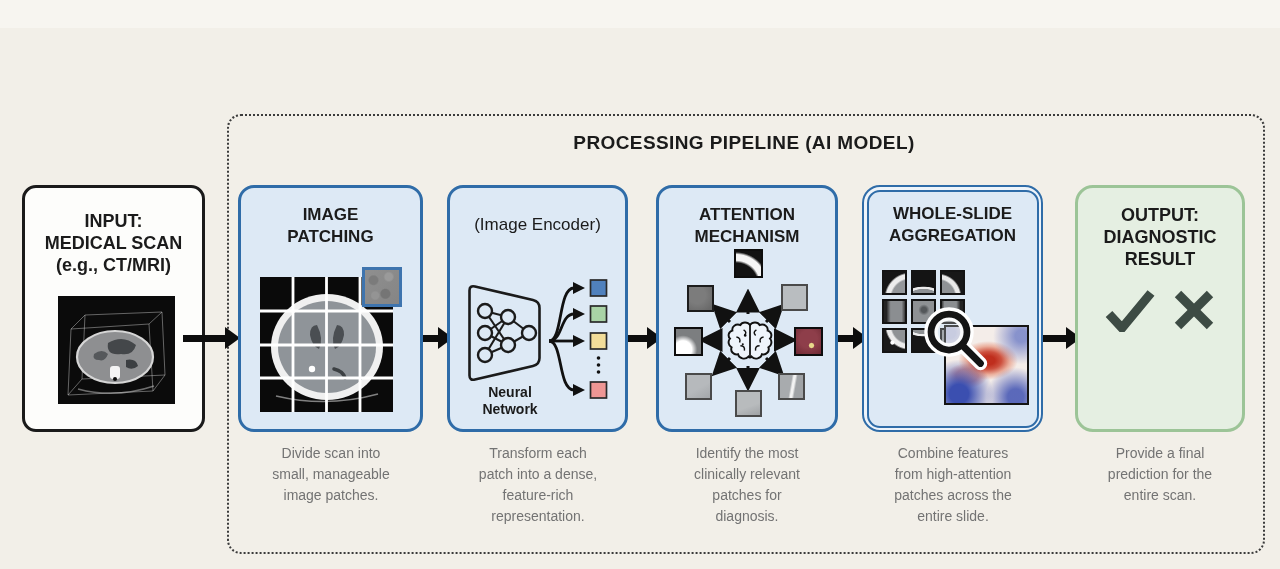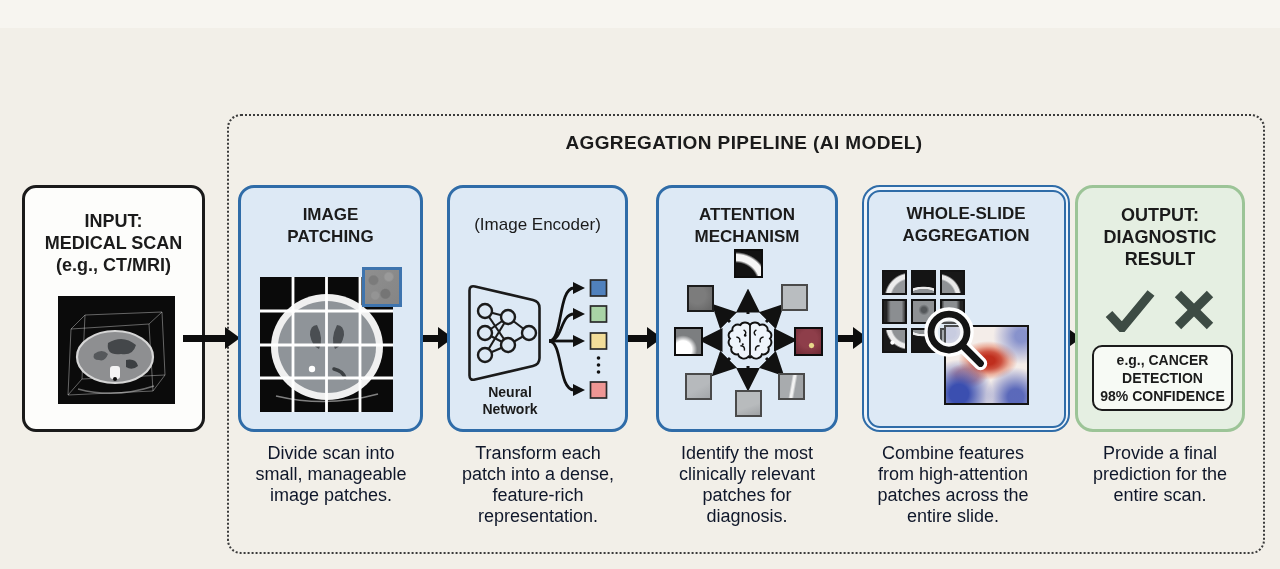--- a/index.html
+++ b/index.html
@@ -73,21 +73,21 @@
   .ap-r {left:135px;top:139px;width:29px;height:29px;
          background:radial-gradient(circle at 62% 66%, #e8d98b 0 9%, rgba(0,0,0,0) 14%),
                     radial-gradient(circle at 50% 40%, #8e3e4a 0 45%, #6e2933 100%);
          border:2.5px solid #0d0d0d;}
   .ap-bl{left:26px;top:185px;background:linear-gradient(150deg,#b6b9bc 0 55%,#a4a7aa 100%);border:2px solid #4a4a4a;}
   .ap-b {left:76px;top:202px;background:linear-gradient(160deg,#b8bbbd 0 60%,#9fa2a5 100%);border:2px solid #4a4a4a;}
   .ap-br{left:119px;top:185px;
          background:linear-gradient(100deg,#a8abae 45%,#f2f2f2 52% 58%,#a0a3a6 66%);border:2px solid #4a4a4a;}
 
   
-  #box-aggregation{left:862px;width:208px;background:#eef4fa;border:2.5px solid #2f6ca8;border-radius:18px;}
+  #box-aggregation{left:862px;width:181px;background:#eef4fa;border:2.5px solid #2f6ca8;border-radius:18px;}
   #agg-inner{position:absolute;inset:2.5px;border:2px solid #2f6ca8;border-radius:13px;background:#dde9f5;}
   #agg-grid{position:absolute;left:18px;top:83px;width:85px;height:85px;
             display:grid;grid-template-columns:repeat(3,25px);grid-template-rows:repeat(3,25px);gap:4px;}
   .gtile{box-sizing:border-box;border:2px solid #141414;}
   .gt1{background:radial-gradient(circle at 125% 125%, #94979a 0 50%, #ededed 55% 65%, #161616 70%);}
   .gt2{background:radial-gradient(ellipse 120% 60% at 50% 115%, #8e9194 0 55%, #ececec 60% 72%, #141414 78%);}
   .gt3{background:radial-gradient(circle at -20% 120%, #8f9295 0 48%, #eaeaea 53% 62%, #181818 67%);}
   .gt4{background:linear-gradient(90deg,#232323 0 12%, #8b8e91 32% 84%, #3a3a3a 100%);}
   .gt5{background:radial-gradient(circle at 52% 42%, #54575a 0 16%, #8e9194 34% 100%);}
   .gt6{background:linear-gradient(270deg,#232323 0 12%, #8b8e91 32% 88%, #404040 100%);}
@@ -111,31 +111,31 @@
   #box-output{left:1075px;width:170px;background:#e5efe2;border:3.5px solid #9cc497;border-radius:18px;}
   #box-output .box-title{font-size:18px;}
   #marks{position:absolute;left:0;top:100px;width:100%;display:flex;justify-content:center;gap:16px;}
   #result-box{position:absolute;left:14px;top:157px;width:141px;height:66px;box-sizing:border-box;
               background:#f7faf5;border:2px solid #1b1b1b;border-radius:10px;
               display:flex;align-items:center;justify-content:center;text-align:center;
               font-size:14px;font-weight:700;line-height:18px;}
 
   
   .caption{position:absolute;top:443px;width:196px;text-align:center;
-           font-size:18px;line-height:21px;color:#0f172a;}
+           font-size:14px;line-height:21px;color:#737373;}
   #cap-0{left:233px;} #cap-1{left:440px;} #cap-2{left:649px;} #cap-3{left:855px;} #cap-4{left:1062px;}
 </style>
 </head>
 <body>
 
 <div id="canvas">
   <div id="top-strip"></div>
 
   <div id="pipeline-frame"></div>
-  <div id="pipeline-title">AGGREGATION PIPELINE (AI MODEL)</div>
+  <div id="pipeline-title">PROCESSING PIPELINE (AI MODEL)</div>
 
   <div class="box" id="input-box">
     <div class="box-title pre">INPUT:
 MEDICAL SCAN
 (e.g., CT/MRI)</div>
     <svg id="input-scan" width="117" height="108" viewBox="0 0 117 108">
       <rect width="117" height="108" fill="#0b0b0b"></rect>
       <g stroke="#e8e8e8" stroke-opacity="0.4" fill="none" stroke-width="1">
         <polygon points="13,33 91,28 95,95 10,99"></polygon>
         <polygon points="27,19 104,16 107,79 24,83"></polygon>
@@ -316,25 +316,20 @@
 RESULT</div>
     <div id="marks">
       <svg width="52" height="44" viewBox="0 0 52 44">
         <polyline points="5,26 18,40 47,5" fill="none" stroke="#3d4b44" stroke-width="9"></polyline>
       </svg>
       <svg width="44" height="44" viewBox="0 0 44 44">
         <line x1="6" y1="6" x2="38" y2="38" stroke="#3d4b44" stroke-width="9"></line>
         <line x1="38" y1="6" x2="6" y2="38" stroke="#3d4b44" stroke-width="9"></line>
       </svg>
     </div>
-    <div id="result-box">
-      <span class="pre">e.g., CANCER
-DETECTION
-98% CONFIDENCE</span>
-    </div>
   </div>
 
   <div class="caption pre" id="cap-0">Divide scan into
 small, manageable
 image patches.</div>
   <div class="caption pre" id="cap-1">Transform each
 patch into a dense,
 feature-rich
 representation.</div>
   <div class="caption pre" id="cap-2">Identify the most

